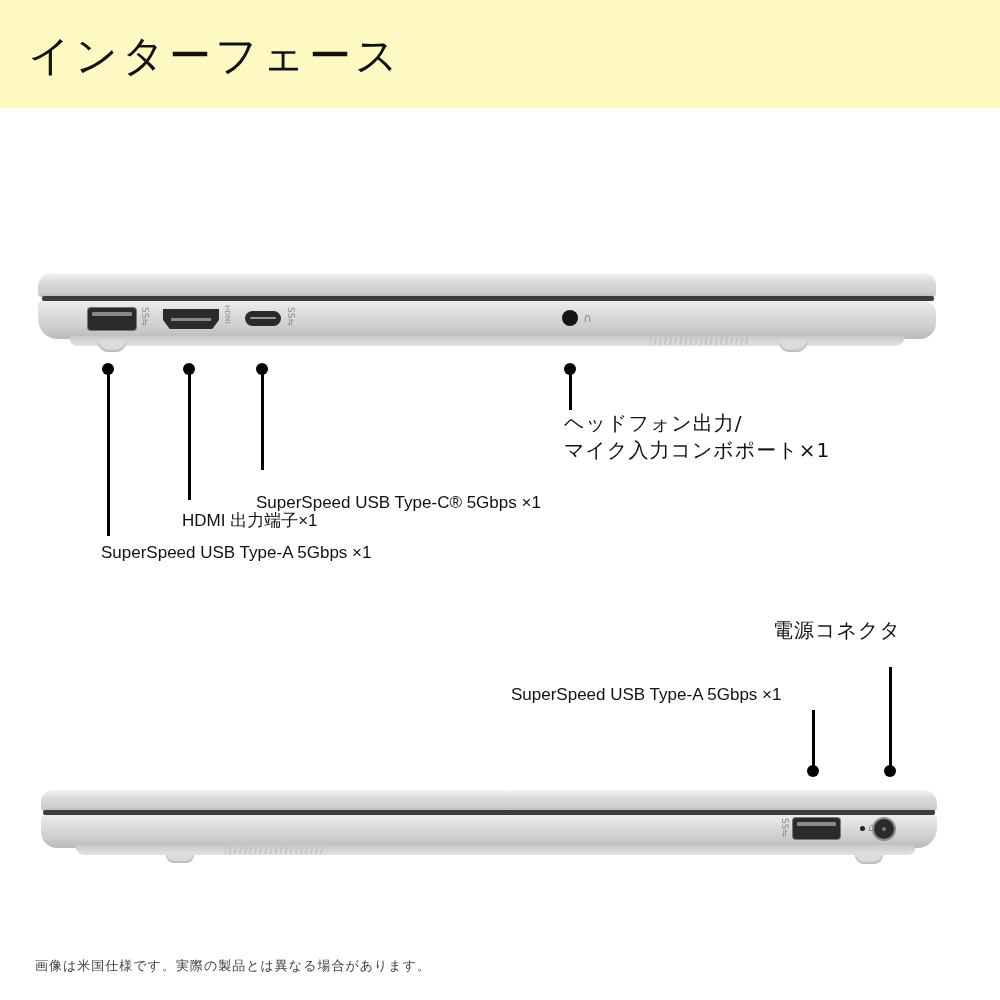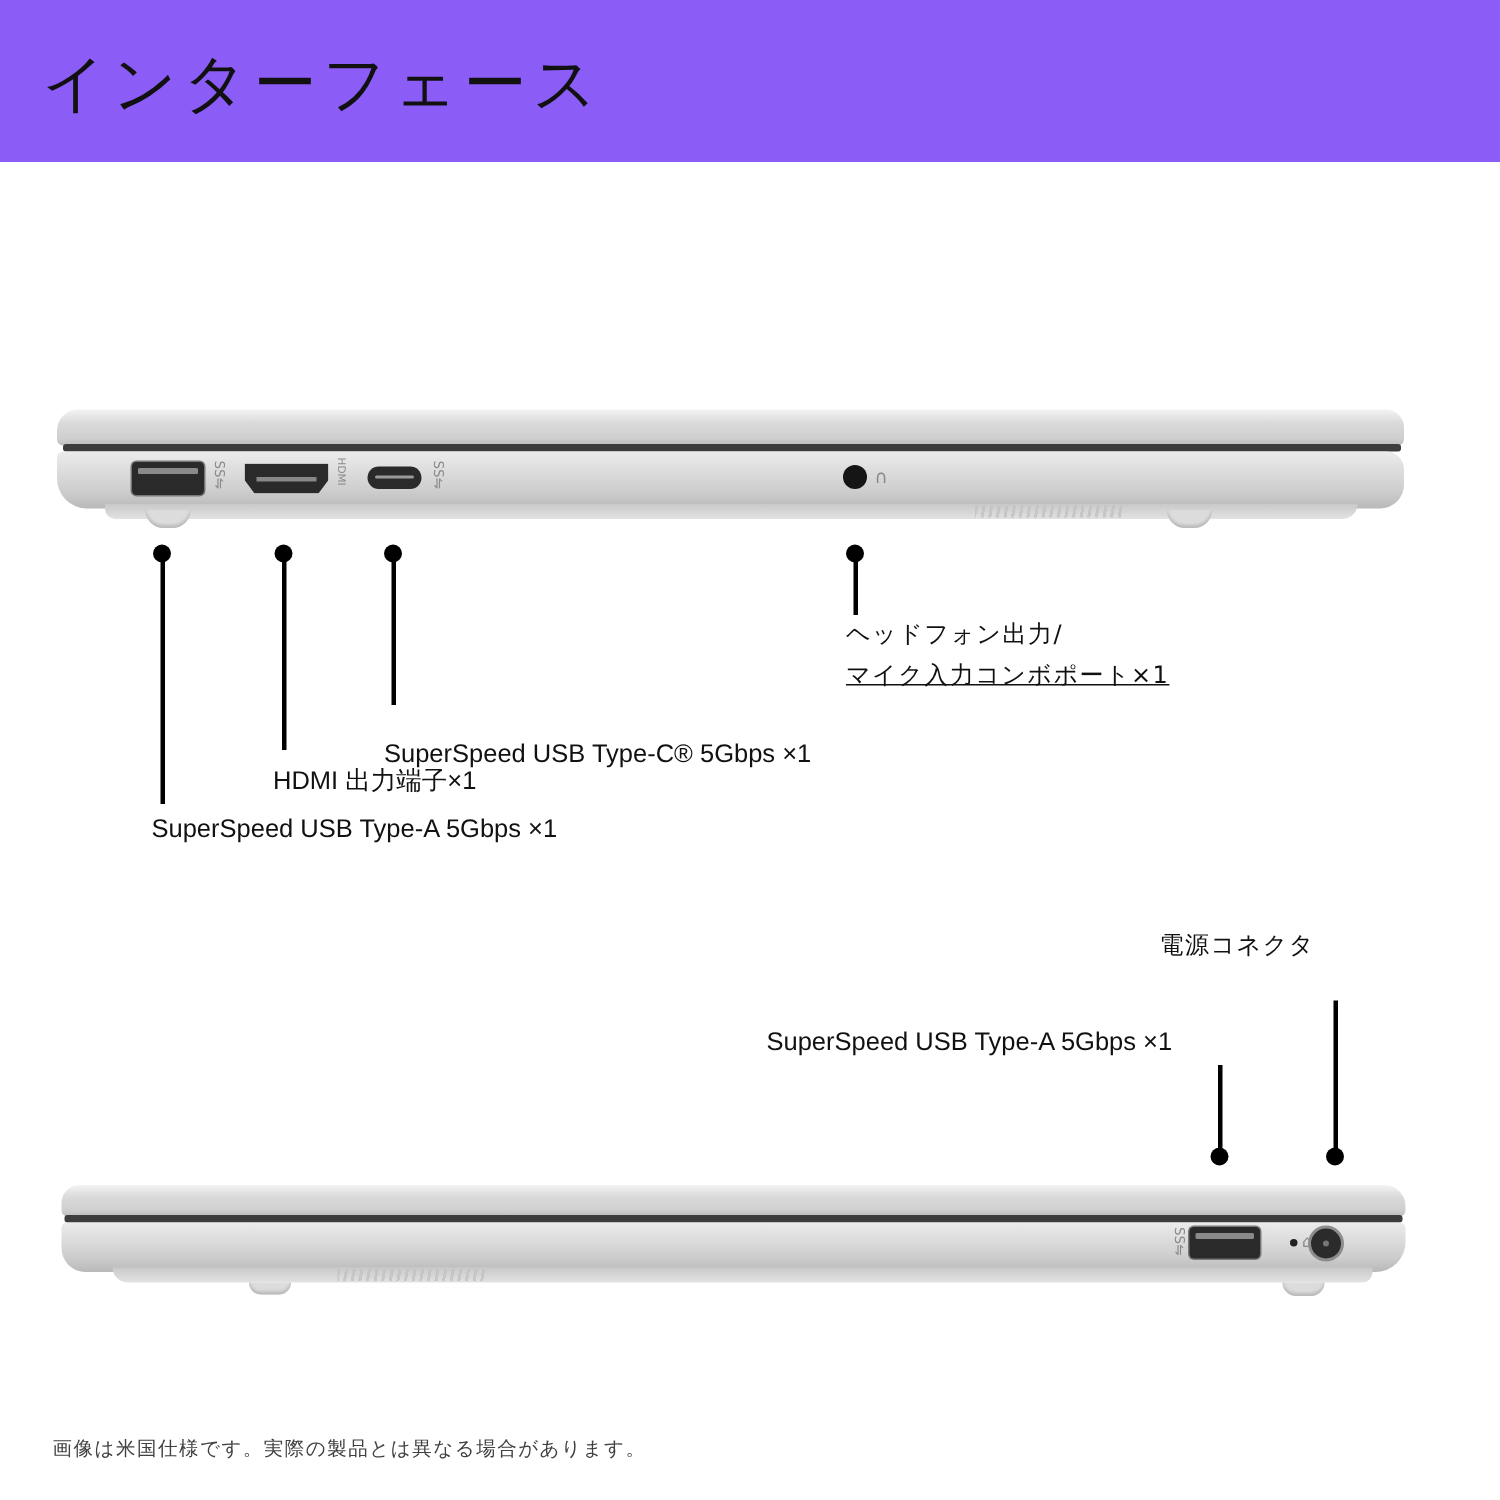--- a/index.html
+++ b/index.html
@@ -1,18 +1,18 @@
 <!DOCTYPE html>
 <html><head>
 <meta charset="utf-8">
 <style>
   html, body { margin:0; padding:0; }
   body { width:1000px; height:1000px; position:relative; background:#ffffff; overflow:hidden;
          font-family:"DejaVu Sans","Liberation Sans",sans-serif; color:#111; }
-  .banner { position:absolute; left:0; top:0; width:1000px; height:108px; background:#8b5cf6; }
+  .banner { position:absolute; left:0; top:0; width:1000px; height:108px; background:#fef9c3; }
   .banner-title { position:absolute; left:28px; top:28px; font-size:42px; letter-spacing:4px; color:#111; font-weight:400; }
   .lid { position:absolute; border-radius:14px 12px 4px 4px;
          background:linear-gradient(#f3f3f3 0%, #d9d9d9 40%, #cfcfcf 80%, #bdbdbd 100%); }
   .hinge-line { position:absolute; background:#3d3d3d; border-radius:2px; }
   .base { position:absolute; border-radius:4px 12px 16px 20px;
           background:linear-gradient(#ececec 0%, #dcdcdc 35%, #cdcdcd 70%, #b9b9b9 100%); }
   .base-bottom { position:absolute; background:linear-gradient(#c9c9c9,#e2e2e2); border-radius:0 0 60px 40px; }
   .foot { position:absolute; background:#dcdcdc; border-radius:0 0 12px 12px; box-shadow:inset 0 -2px 2px #bbb; }
   .vent { position:absolute; background:repeating-linear-gradient(100deg, #c2c2c2 0 2px, transparent 2px 5px); opacity:.8; }
 
@@ -25,21 +25,21 @@
   .port-audio { position:absolute; background:#151515; border-radius:50%; }
   .port-power { position:absolute; background:#2b2b2b; border-radius:50%; box-shadow:0 0 0 2px #8d8d8d; }
   .port-power::before { content:""; position:absolute; left:50%; top:50%; width:4px; height:4px; margin:-2px 0 0 -2px; border-radius:50%; background:#777; }
   .led { position:absolute; background:#222; border-radius:50%; }
   .glyph { position:absolute; font-size:9px; color:#8a8a8a; writing-mode:vertical-rl; line-height:1; }
   .small-icon { position:absolute; font-size:12px; color:#8a8a8a; line-height:1; }
 
   .dot { position:absolute; width:12px; height:12px; background:#000; border-radius:50%; }
   .vline { position:absolute; width:3px; background:#000; }
   .label { position:absolute; font-size:17px; color:#111; white-space:nowrap; font-family:"Liberation Sans","DejaVu Sans",sans-serif; }
-  .label-jp { font-family:"DejaVu Sans",sans-serif; font-size:16px; letter-spacing:1px; line-height:26px; }
+  .label-jp { font-family:"DejaVu Sans",sans-serif; font-size:20px; letter-spacing:1px; line-height:26px; }
   .footnote { position:absolute; left:35px; top:957px; font-size:13px; color:#404040; letter-spacing:1px; font-family:"DejaVu Sans",sans-serif; }
 </style>
 </head>
 <body>
 
 <div class="banner">
   <div class="banner-title">インターフェース</div>
 </div>
 
 <div>
@@ -69,21 +69,21 @@
 <div class="vline" style="left:188px; top:369px; height:131px;"></div>
 <div class="label" style="left:182px; top:509px;">HDMI 出力端子×1</div>
 
 <div class="dot" style="left:256px; top:363px;"></div>
 <div class="vline" style="left:261px; top:369px; height:101px;"></div>
 <div class="label" style="left:256px; top:493px;">SuperSpeed USB Type-C® 5Gbps ×1</div>
 
 <div class="dot" style="left:564px; top:363px;"></div>
 <div class="vline" style="left:569px; top:369px; height:41px;"></div>
 <div class="label label-jp" style="left:564px; top:410px;">ヘッドフォン出力/</div>
-<div class="label label-jp" style="left:564px; top:437px;text-decoration:underline;">マイク入力コンボポート×1</div>
+<div class="label label-jp" style="left:564px; top:437px;">マイク入力コンボポート×1</div>
 
 <div class="label label-jp" style="left:773px; top:617px;">電源コネクタ</div>
 <div class="label" style="left:511px; top:685px;">SuperSpeed USB Type-A 5Gbps ×1</div>
 
 <div class="vline" style="left:812px; top:710px; height:60px;"></div>
 <div class="dot" style="left:807px; top:765px;"></div>
 <div class="vline" style="left:889px; top:667px; height:103px;"></div>
 <div class="dot" style="left:884px; top:765px;"></div>
 
 <div>

